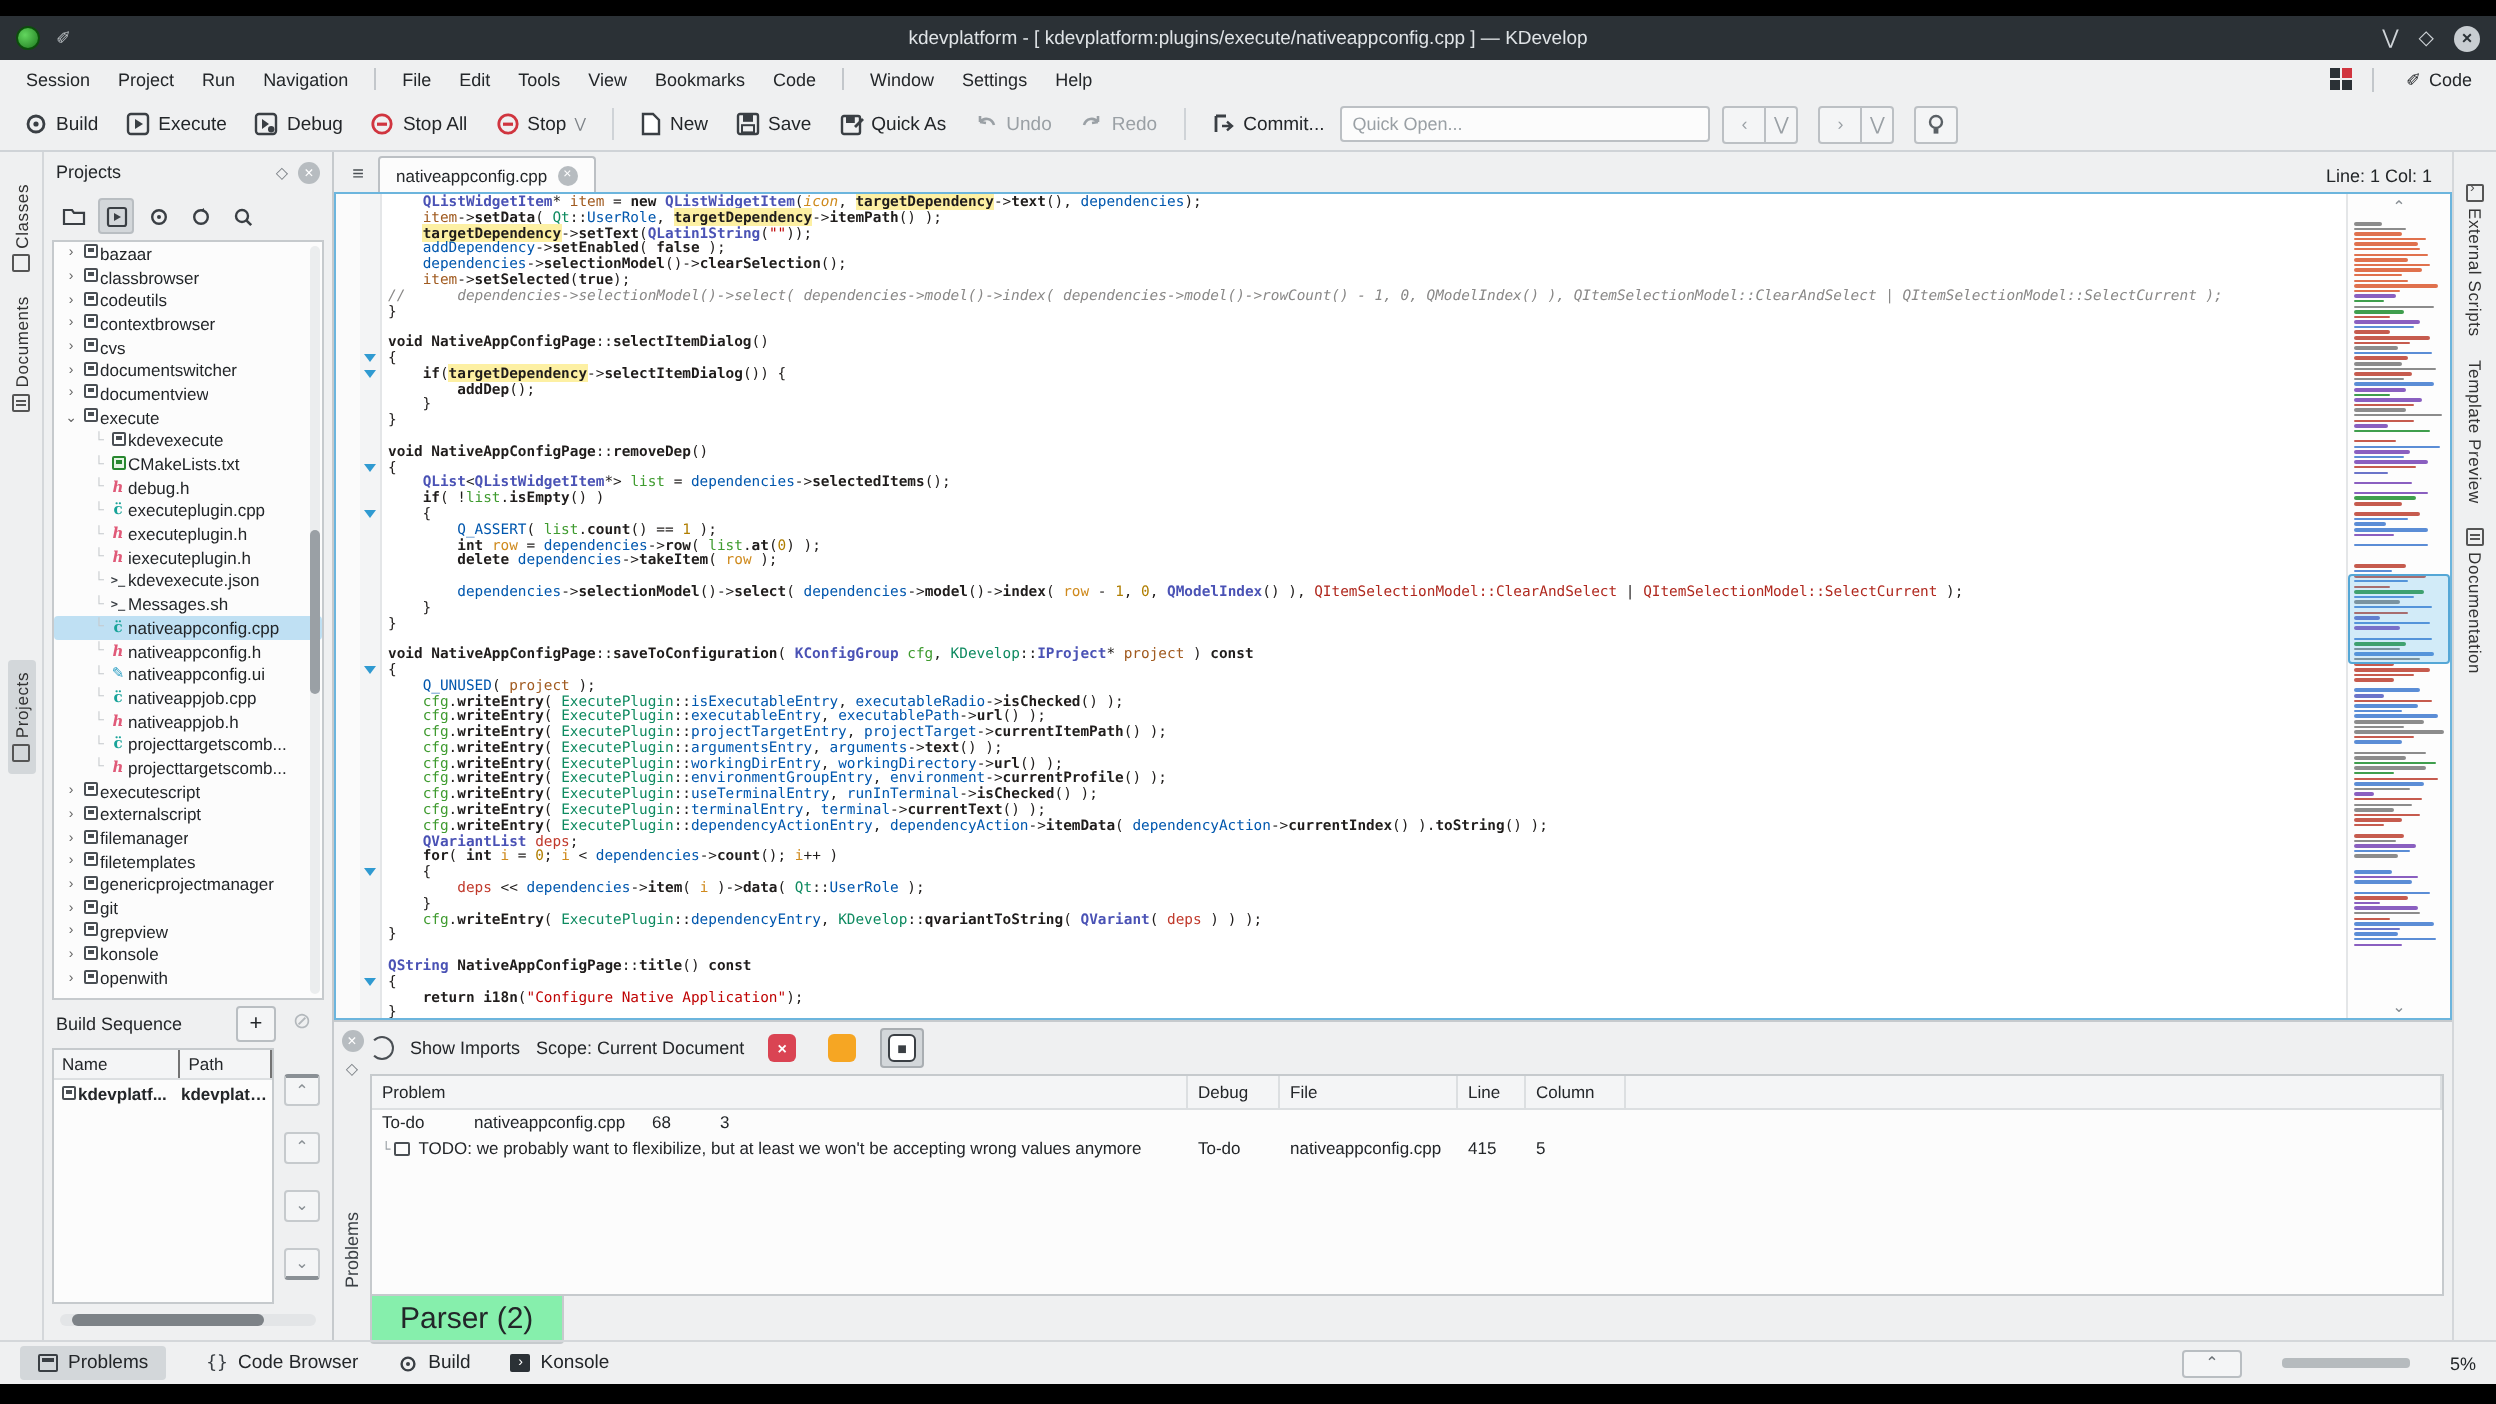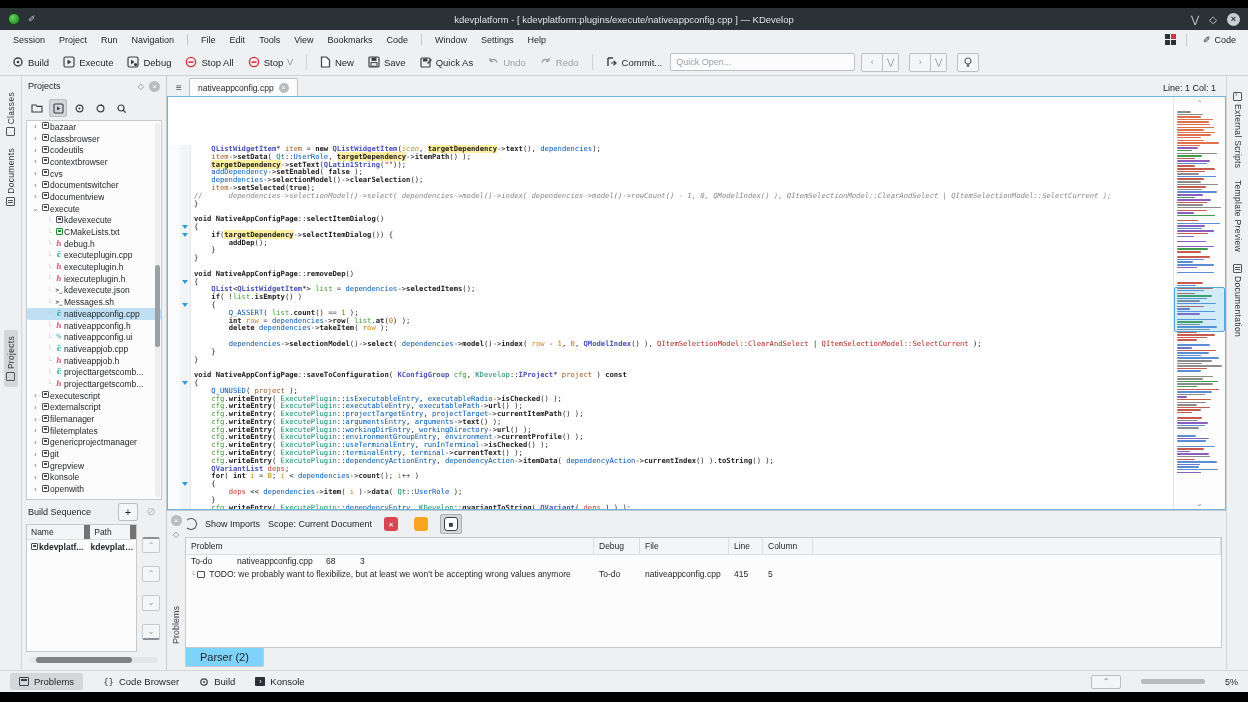--- a/index.html
+++ b/index.html
@@ -83,40 +83,40 @@
   .tree-scroll{position:absolute;right:1px;top:2px;width:5px;height:calc(100% - 4px);background:#ebedee;border-radius:3px;}
   .tree-thumb{position:absolute;left:0;top:38%;width:5px;height:22%;background:#9aa0a5;border-radius:3px;}
 
   .bseq-head{height:24px;display:flex;align-items:center;padding:2px 6px;gap:4px;}
   .bseq-title{flex:1;font-size:9px;}
   .bs-add{width:20px;height:18px;border:1px solid #b9bec2;border-radius:2px;background:#f4f5f6;font-size:11px;text-align:center;line-height:16px;}
   .bs-no{width:18px;height:18px;border-radius:2px;color:#b3b8bc;font-size:11px;text-align:center;line-height:17px;}
   .bseq-body{height:128px;display:flex;padding:0 4px;gap:3px;}
   .bs-table{flex:1;background:#fcfcfc;border:1px solid #c6cacd;font-size:8.5px;overflow:hidden;}
   .bs-hrow{display:flex;border-bottom:1px solid #dcdfe1;background:#f4f5f6;}
-  .bs-hcell{padding:2px 4px;border-right:6px solid #737373;}
+  .bs-hcell{padding:2px 4px;border-right:1px solid #737373;}
   .bs-row{display:flex;align-items:center;padding:2px 2px;font-weight:bold;}
   .bs-cell{overflow:hidden;white-space:nowrap;text-overflow:ellipsis;}
   .bs-btns{width:22px;display:flex;flex-direction:column;justify-content:space-around;align-items:center;padding:6px 0;}
   .bs-mv{width:18px;height:16px;border:1px solid #c6cacd;border-radius:2px;background:#f4f5f6;color:#8a9095;font-size:8px;display:flex;align-items:center;justify-content:center;}
   .hscroll{height:12px;margin:2px 8px 4px 8px;position:relative;}
   .hscroll .track{position:absolute;left:0;right:0;top:3px;height:6px;background:#e3e5e7;border-radius:3px;}
   .hscroll .thumb{position:absolute;left:6px;top:3px;width:75%;height:6px;background:#7d8287;border-radius:3px;}
 
   
   .center{flex:1;display:flex;flex-direction:column;min-width:0;}
   .tabrow{height:20px;display:flex;align-items:flex-end;padding:0 4px 0 2px;flex:0 0 auto;}
   .tab-docbtn{width:20px;height:17px;display:flex;align-items:center;justify-content:center;font-size:10px;color:#4a4f54;}
   .etab{display:flex;align-items:center;gap:5px;background:#fcfcfc;border:1px solid #bcc0c4;border-bottom:none;border-radius:2px 2px 0 0;padding:2px 8px;font-size:8.5px;height:18px;}
   .etab .x{width:10px;height:10px;border-radius:50%;background:#b7bcc0;color:#fff;font-size:7px;line-height:10px;text-align:center;}
   .tabrow .spacer{flex:1;}
   .linecol{font-size:9px;color:#232629;padding:0 6px 3px 0;}
 
   .editor{flex:1;display:flex;min-height:0;border:1px solid #6cb5dd;background:#fff;}
-  .codewrap{flex:1;overflow:hidden;font-family:"DejaVu Sans Mono",monospace;font-size:7.2px;line-height:7.8px;position:relative;margin-top:48px;}
+  .codewrap{flex:1;overflow:hidden;font-family:"DejaVu Sans Mono",monospace;font-size:7.2px;line-height:7.8px;position:relative;}
   .codeline{display:flex;height:7.8px;white-space:pre;}
   .gut1{width:12px;background:#fbfbfb;flex:0 0 auto;}
   .gut2{width:11px;background:#f3f4f5;border-right:1px solid #e4e6e8;flex:0 0 auto;position:relative;}
   .foldmark{position:absolute;left:2px;top:2px;width:0;height:0;border-left:3px solid transparent;border-right:3px solid transparent;border-top:4px solid #2f9ad1;}
   .ltext{padding-left:3px;}
   .tok-n{color:#1f1c1b}.tok-k{color:#1f1c1b;font-weight:bold}
   .tok-t{color:#4a52b5;font-weight:bold}.tok-m{color:#0057ae}
   .tok-f{color:#1f1c1b;font-weight:bold}.tok-p{color:#0e8a60}
   .tok-e{color:#b0281e}.tok-s{color:#bf0303}.tok-u{color:#b07e00}
   .tok-c{color:#898887;font-style:italic}.tok-g{color:#3f9b2f}
@@ -153,21 +153,21 @@
   .pr-cell{padding:0 5px;overflow:hidden;white-space:nowrap;text-overflow:ellipsis;}
   .c-problem{width:408px;flex:0 0 auto;}
   .c-source{width:46px;flex:0 0 auto;}
   .c-file{width:89px;flex:0 0 auto;}
   .c-line{width:34px;flex:0 0 auto;}
   .c-col{width:50px;flex:0 0 auto;}
   .c-rest{flex:1;}
   .branch{color:#9aa0a5;font-family:"DejaVu Sans Mono",monospace;font-size:7px;margin-right:2px;}
   .row-ic{display:inline-block;width:8px;height:7px;border:1px solid #4a4f54;border-radius:1px;margin-right:4px;position:relative;top:1px;}
   .parser-row{height:22px;display:flex;align-items:flex-start;padding-left:18px;flex:0 0 auto;}
-  .parser-tab{border:1px solid #c6cacd;border-top:none;background:#7dd3fc;border-radius:0 0 2px 2px;padding:3px 14px;font-size:11px;}
+  .parser-tab{border:1px solid #c6cacd;border-top:none;background:#86efac;border-radius:0 0 2px 2px;padding:3px 14px;font-size:15px;}
 
   
   .statusbar{height:22px;display:flex;align-items:center;padding:0 10px;font-size:9.5px;gap:20px;flex:0 0 auto;border-top:1px solid #d4d7da;}
   .sb-item{display:flex;align-items:center;gap:5px;}
   .sb-item.active{background:#d3d7da;border-radius:2px;padding:3px 9px;}
   .sb-win{width:10px;height:9px;border:1px solid #3a3f44;border-radius:1px;position:relative;}
   .sb-win::after{content:"";position:absolute;left:1px;top:1px;right:1px;height:2px;background:#3a3f44;}
   .sb-brace{font-family:"DejaVu Sans Mono",monospace;font-size:9px;color:#3a3f44;}
   .sb-term{width:10px;height:9px;background:#2b3136;border-radius:1px;color:#fff;font-size:7px;line-height:9px;text-align:center;}
   .statusbar .spacer{flex:1;}

